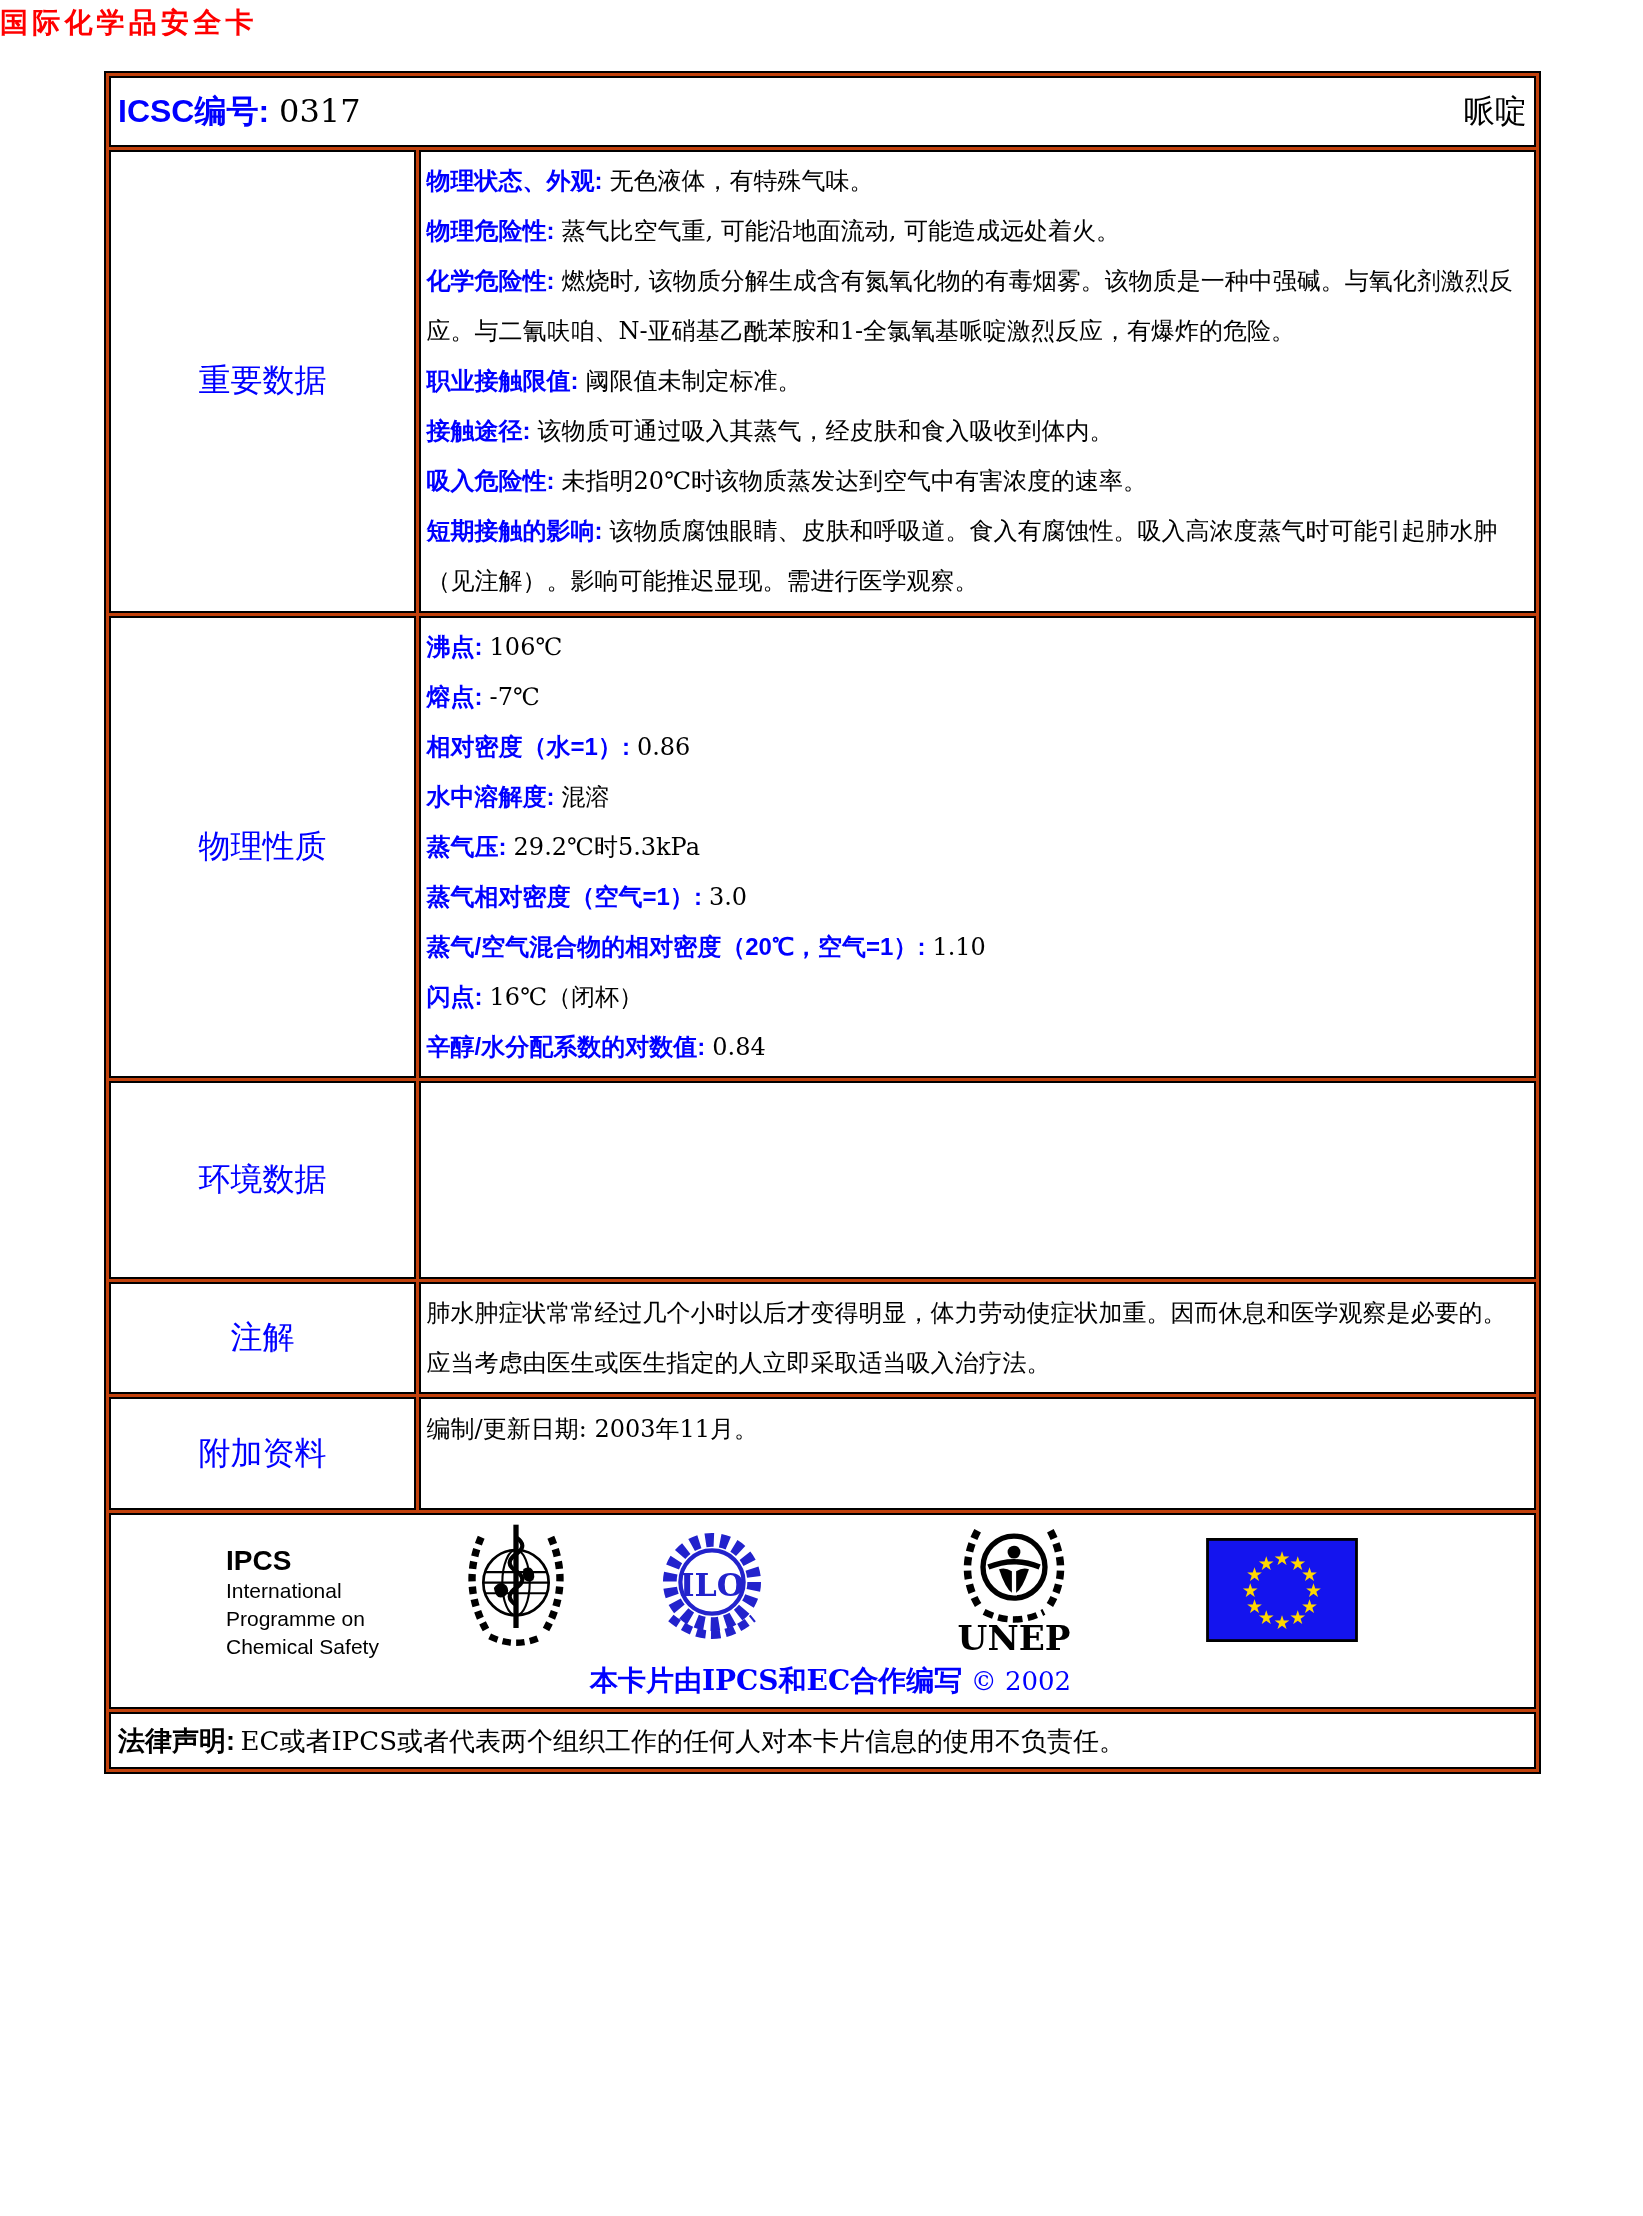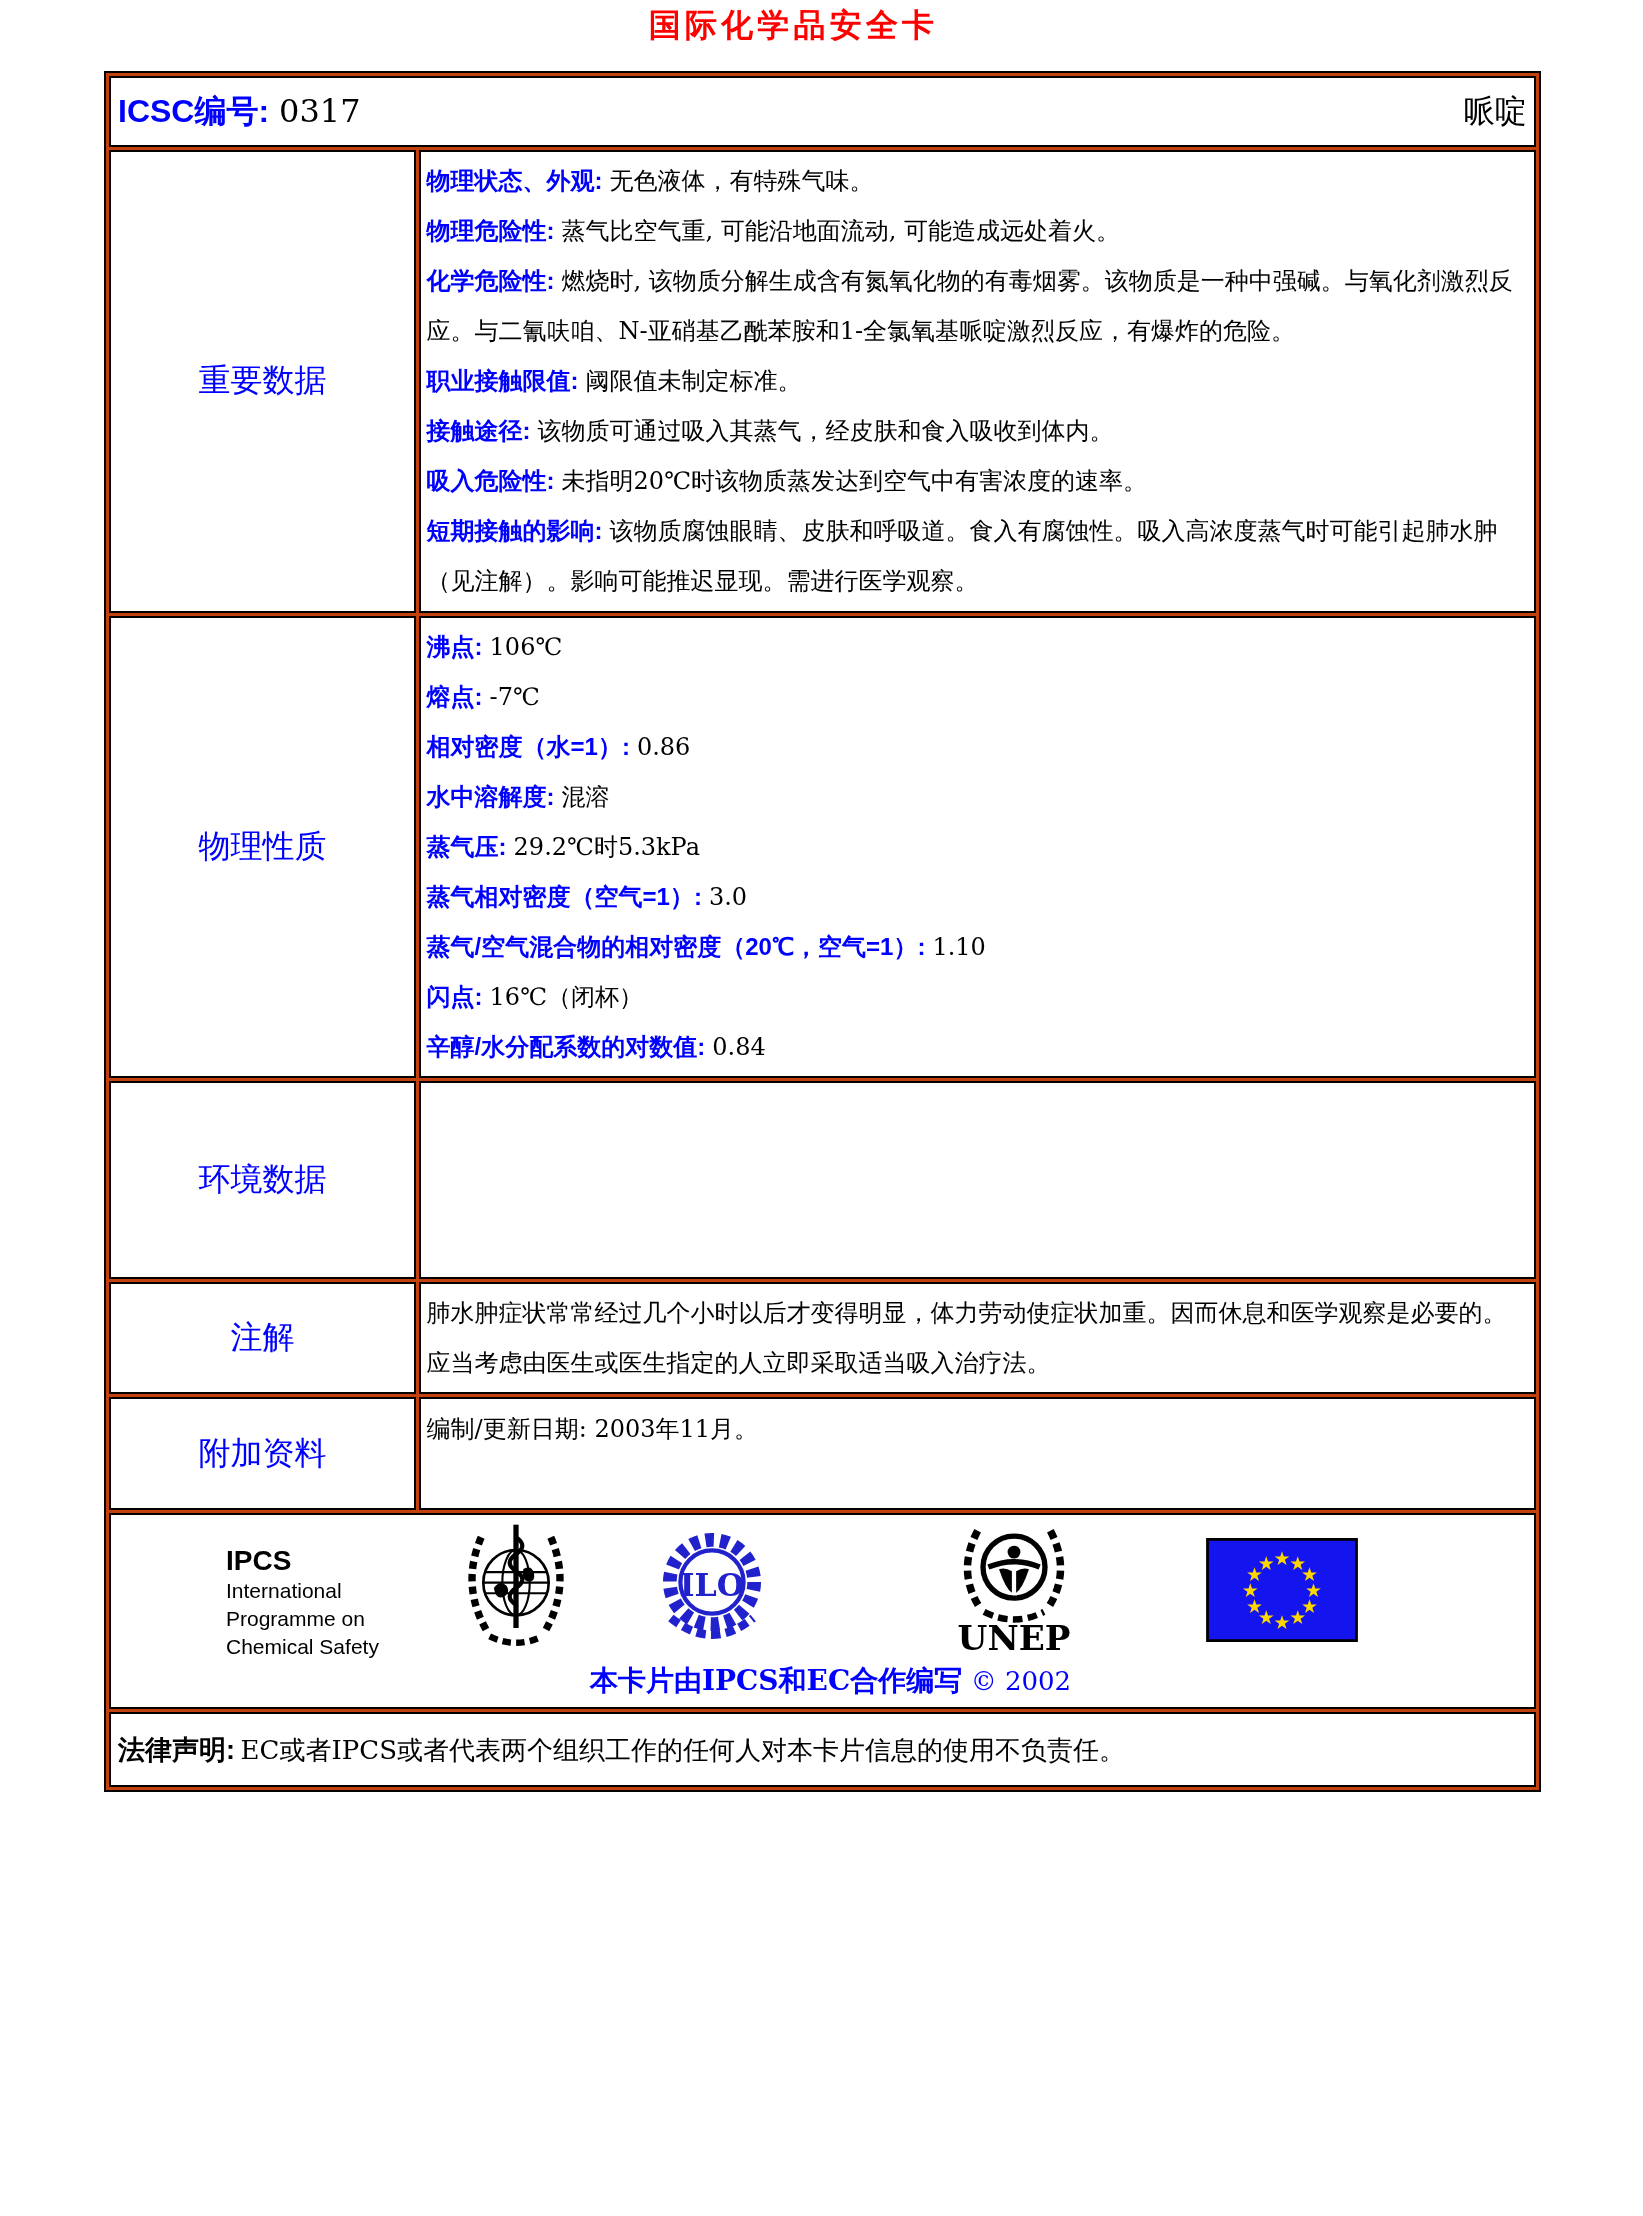--- a/index.html
+++ b/index.html
@@ -8,22 +8,21 @@
     width: 1644px; height: 2216px;
     background: #ffffff;
     font-family: "DejaVu Serif", "Liberation Serif", serif;
     color:#000;
   }
   .page { position:relative; width:1644px; height:2216px; }
 
   .page-title {
     margin: 4.2px 0 0 0;
     width: 1587px;
-    text-align: center;
-    font-size: 32px;
+    font-size: 28px;
     font-weight: bold;
     color: #FF0000;
     letter-spacing: 4.2px;
     font-family: "DejaVu Serif", serif;
   }
 
   table.card {
     position: absolute; left:104px; top:67px;
     width: 1437px;
     border: 2.8px solid #000;
@@ -73,21 +72,21 @@
   .logo-who { left:347px; top:7px; }
   .logo-ilo { left:543px; top:14px; }
   .logo-unep { left:841px; top:4.2px; }
   .logo-eu  { left:1095px; top:22.6px; }
   .credit-line {
     position:absolute; left:8px; bottom:7px; width:100%;
     text-align:center; color:#0000FF; font-size:28px; font-weight:bold;
   }
   .credit-line .copyright { font-weight:normal; font-size:26px; margin-left:8.5px; }
 
-  td.legal-cell { height: 75px; vertical-align: middle; padding: 6px 7px; }
+  td.legal-cell { height: 57px; vertical-align: middle; padding: 6px 7px; }
   .legal-line { font-size:26px; }
   .legal-lbl {
     font-family:"Liberation Sans", sans-serif;
     font-weight:bold; color:#000; margin-right:5.6px; font-size:27px;
   }
 </style>
 </head>
 <body>
 
 <div class="page">

